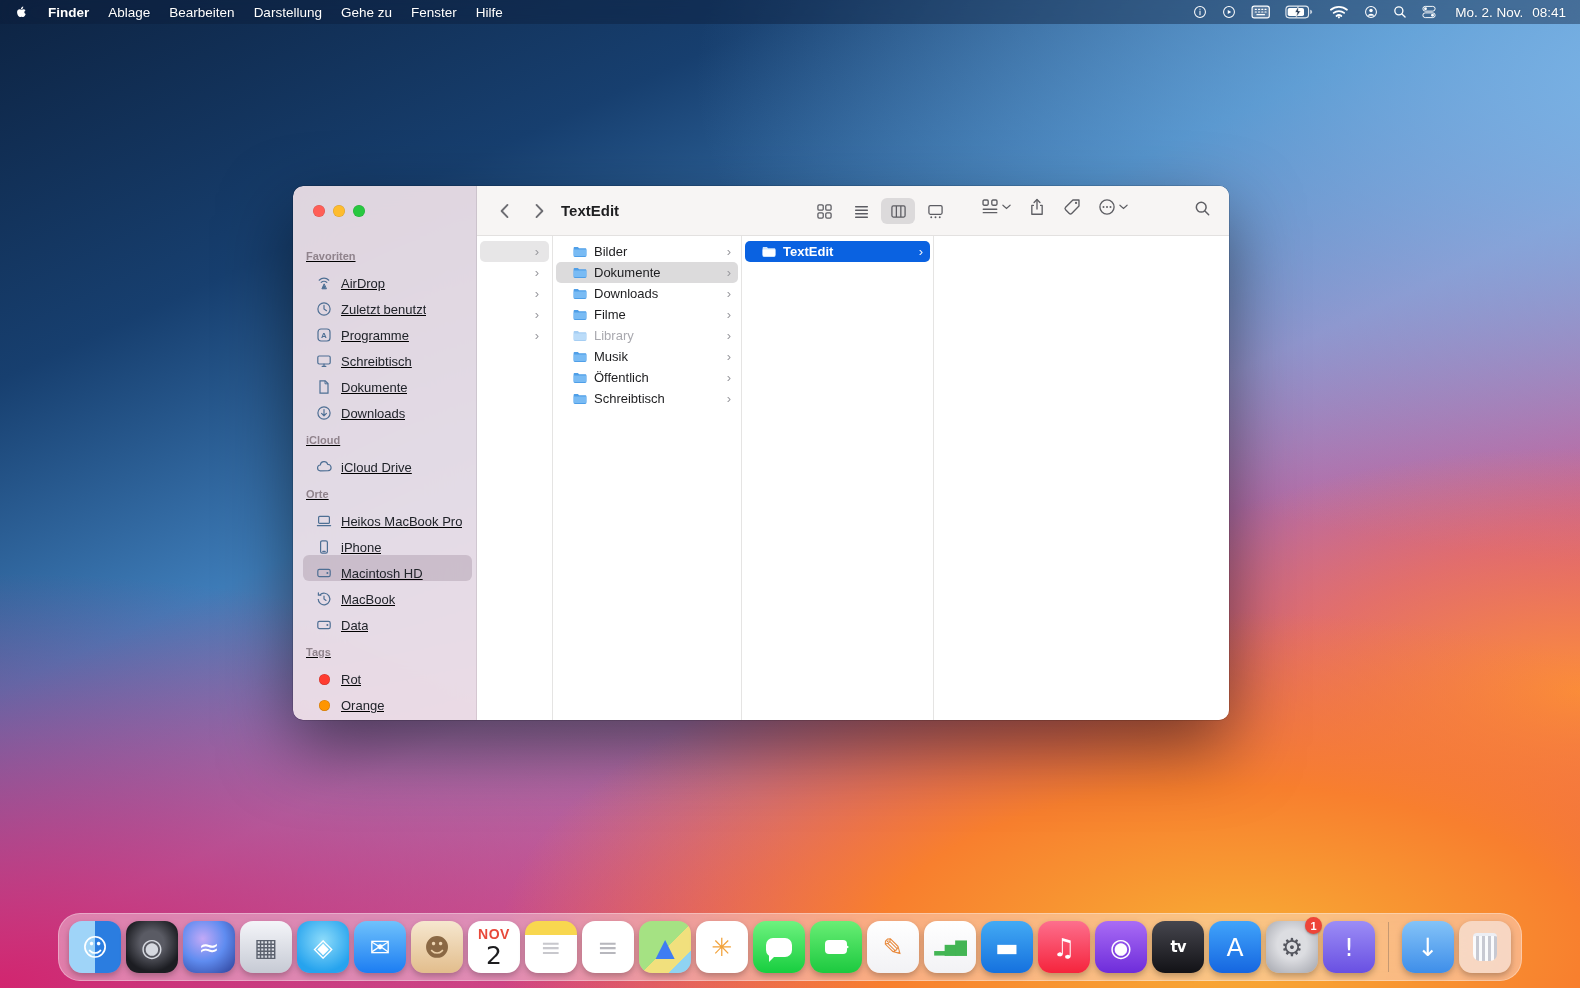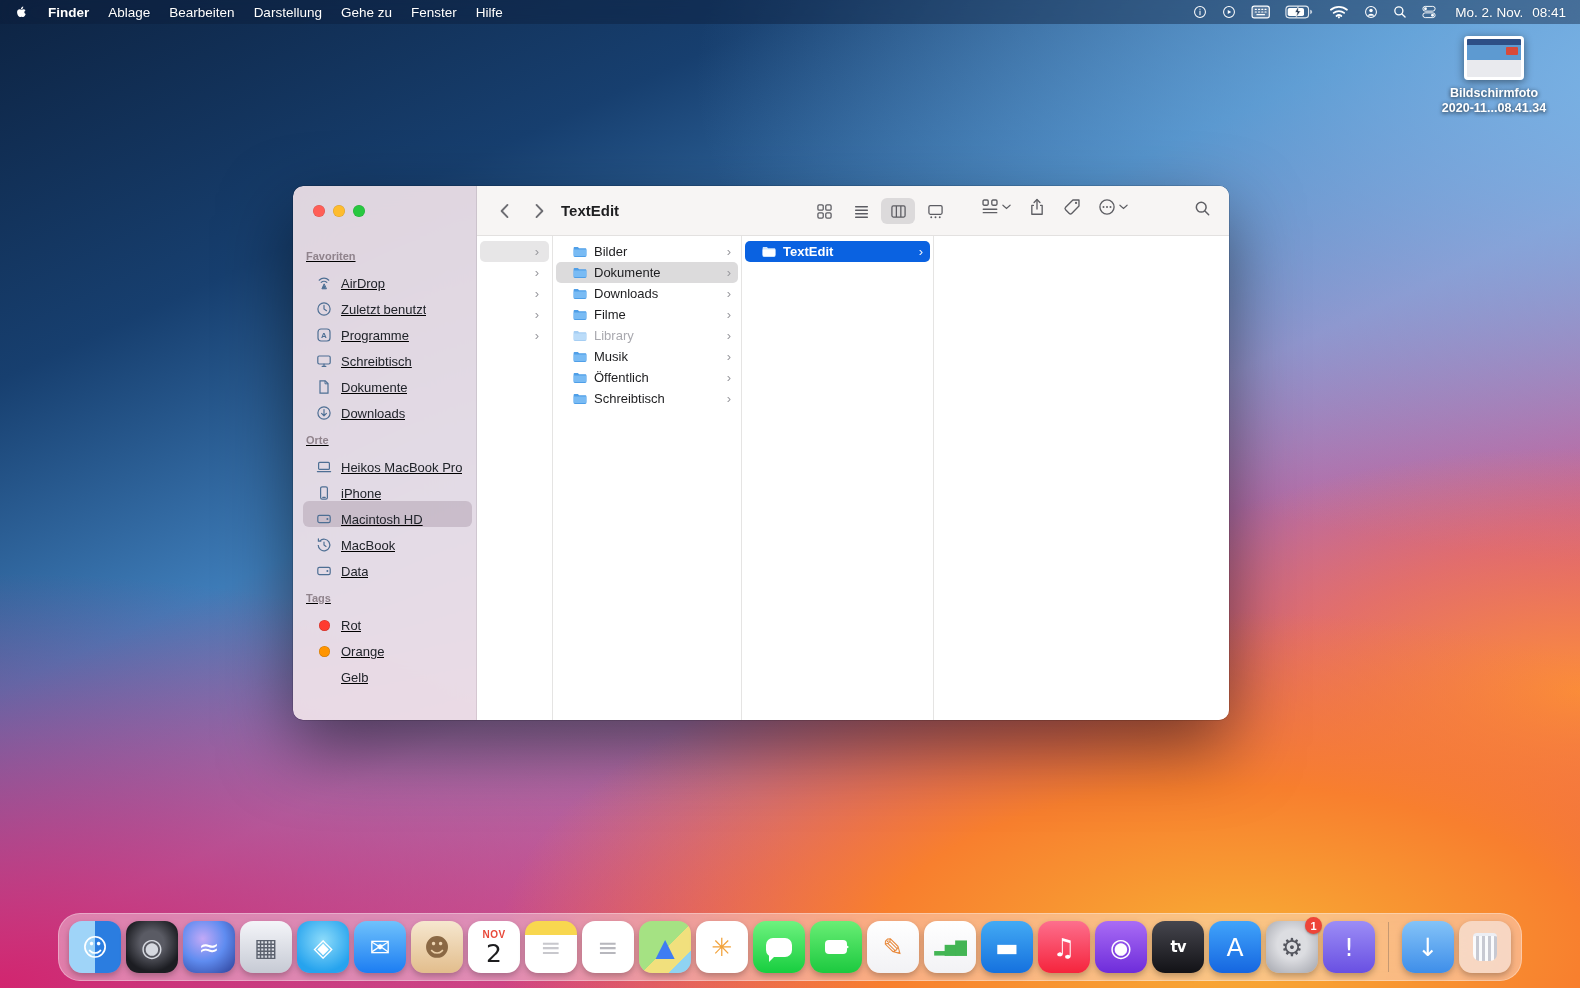--- a/index.html
+++ b/index.html
@@ -100,21 +100,21 @@
   
   .dock-wrap { position:absolute; bottom:7px; left:50%; transform:translateX(-50%); z-index:40; }
   .dock { display:flex; align-items:center; gap:5px; padding:7px 10px;
     background:rgba(252,236,242,0.42); backdrop-filter:blur(28px);
     border:1px solid rgba(255,255,255,.3); border-radius:22px; }
   .dock-item { position:relative; }
   .tile { width:52px; height:52px; border-radius:13px; display:flex; flex-direction:column;
     align-items:center; justify-content:center; box-shadow:0 3px 6px rgba(0,0,0,.25); overflow:hidden; }
   .tile-glyph { font-size:25px; line-height:1; font-family:"DejaVu Sans",sans-serif; }
   .tile-glyph.small { font-size:15px; font-weight:700; letter-spacing:-1px; }
-  .tile-top { font-size:10px; font-weight:700; color:#e8493a; letter-spacing:.5px; margin-bottom:1px; }
+  .tile-top { font-size:14px; font-weight:700; color:#e8493a; letter-spacing:.5px; margin-bottom:1px; }
   .shape { display:block; }
   .shape-bubble { width:26px; height:19px; background:#fff; border-radius:7px; position:relative; }
   .shape-bubble::after { content:""; position:absolute; left:3px; bottom:-5px;
     border:5px solid transparent; border-top-color:#fff; border-left-color:#fff; }
   .shape-camera { width:22px; height:14px; background:#fff; border-radius:4px; position:relative; }
   .shape-camera::after { content:""; position:absolute; right:-7px; top:2px;
     border:5px solid transparent; border-left:7px solid #fff; }
   .shape-trash { width:24px; height:28px; border-radius:4px 4px 7px 7px; border-top:3px solid #eceef4;
     background:repeating-linear-gradient(90deg,#fafbfd 0 3px,#c7c9d2 3px 6px); }
   .dock-sep { width:1px; height:50px; background:rgba(60,60,70,.28); margin:0 8px; }
@@ -202,27 +202,20 @@
             </svg>
           </span>
         </span>
       <span class="mb-clock">
         <span>Mo. 2. Nov.</span>
         <span>08:41</span>
       </span>
     </div>
   </div>
 
-  <div class="desktop-icon">
-    <div class="di-thumb"></div>
-    <div class="di-label">
-      <div>Bildschirmfoto</div>
-      <div>2020-11...08.41.34</div>
-    </div>
-  </div>
 
   <div class="finder-window">
     <aside class="sidebar">
       <div class="traffic">
         <span class="tl red"></span>
         <span class="tl yellow"></span>
         <span class="tl green"></span>
       </div>
       <div class="sb-sections" id="sidebar-sections">
           <div class="sb-section">
@@ -277,20 +270,31 @@
               <span class="sb-icon">
                 <svg viewBox="0 0 16 16" fill="none" stroke="currentColor" stroke-width="1.2">
                   <circle cx="8" cy="8" r="6.1"></circle>
                   <path d="M8 4.6v6M5.6 8.4 8 10.8l2.4-2.4" stroke-linecap="round" stroke-linejoin="round"></path>
                 </svg>
               </span>
               <span class="sb-label">Downloads</span>
             </div>
           </div>
           <div class="sb-section">
+            <div class="sb-title">iCloud</div>
+            <div class="sb-item">
+              <span class="sb-icon">
+                <svg viewBox="0 0 16 16" fill="none" stroke="currentColor" stroke-width="1.2">
+                  <path d="M4.6 11.8a2.9 2.9 0 0 1-.3-5.8 3.8 3.8 0 0 1 7.4-.6 2.6 2.6 0 0 1 .5 6.2z" stroke-linejoin="round"></path>
+                </svg>
+              </span>
+              <span class="sb-label">iCloud Drive</span>
+            </div>
+          </div>
+          <div class="sb-section">
             <div class="sb-title">Orte</div>
             <div class="sb-item">
               <span class="sb-icon">
                 <svg viewBox="0 0 16 16" fill="none" stroke="currentColor" stroke-width="1.2">
                   <rect x="2.6" y="3.4" width="10.8" height="7" rx="1"></rect>
                   <path d="M1.4 12.6h13.2" stroke-linecap="round"></path>
                 </svg>
               </span>
               <span class="sb-label">Heikos MacBook Pro</span>
             </div>

